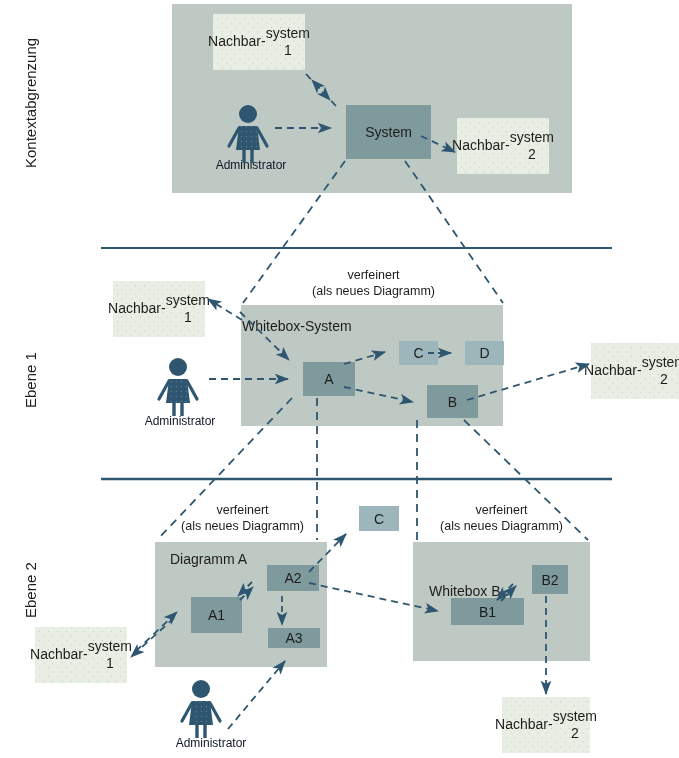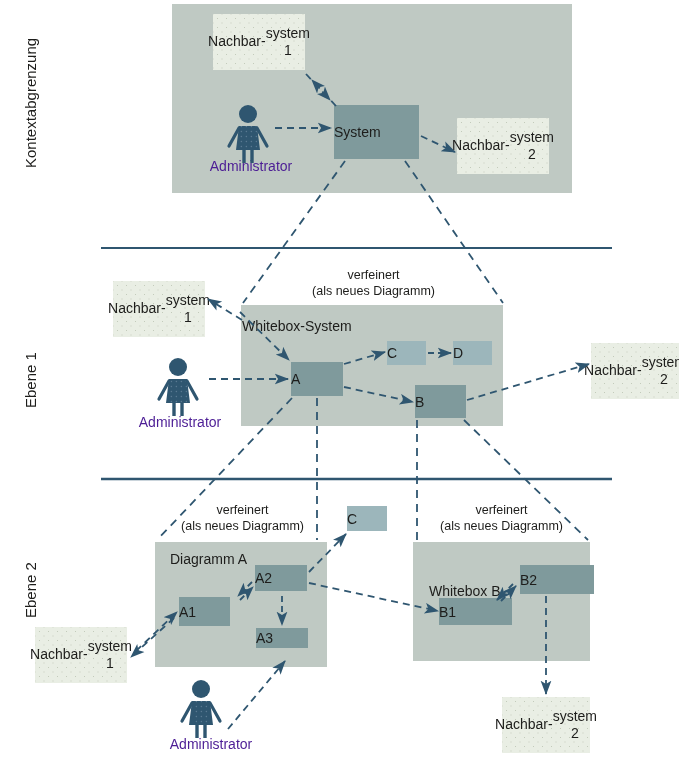--- a/index.html
+++ b/index.html
@@ -54,41 +54,42 @@
     font-size: 14px;
     line-height: 1.25;
     text-align: center;
   }
 
   
   .comp {
     position: absolute;
     display: flex;
     align-items: center;
-    justify-content: flex-start;
+    justify-content: center;
     color: #1d1d1b;
     font-size: 14px;
     background: #83a0a4;
+    margin-left: 12px;
   }
   .comp.dark  { background: #7f9a9c; }
   .comp.light { background: #9cb6bb; }
 
   
   .caption {
     position: absolute;
     color: #1d1d1b;
     font-size: 12.5px;
     line-height: 1.25;
     text-align: center;
     white-space: nowrap;
   }
   .actor-label {
     position: absolute;
-    color: #4c1d95;
-    font-size: 14px;
+    color: #0f172a;
+    font-size: 12px;
     text-align: center;
     white-space: nowrap;
   }
   .axis-label {
     position: absolute;
     color: #1d1d1b;
     font-size: 15px;
     white-space: nowrap;
     transform-origin: 0 0;
     transform: rotate(-90deg);
@@ -181,37 +182,37 @@
   <div class="neighbour" style="left:35px; top:627px; width:92px; height:56px;">
     <span>Nachbar-</span>
     <span>system 1</span>
   </div>
 
   <div class="neighbour" style="left:502px; top:697px; width:88px; height:56px;">
     <span>Nachbar-</span>
     <span>system 2</span>
   </div>
 
-  <div class="comp dark" style="left:179px; top:597px; width:51px; height:29px;">
+  <div class="comp dark" style="left:179px; top:597px; width:51px; height:36px;">
     <span>A1</span>
   </div>
 
   <div class="comp dark" style="left:255px; top:565px; width:52px; height:26px;">
     <span>A2</span>
   </div>
 
   <div class="comp dark" style="left:256px; top:628px; width:52px; height:20px;">
     <span>A3</span>
   </div>
 
   <div class="comp dark" style="left:439px; top:598px; width:73px; height:27px;">
     <span>B1</span>
   </div>
 
-  <div class="comp dark" style="left:520px; top:565px; width:74px; height:29px;">
+  <div class="comp dark" style="left:520px; top:565px; width:36px; height:29px;">
     <span>B2</span>
   </div>
 
   <div class="comp light" style="left:347px; top:506px; width:40px; height:25px;">
     <span>C</span>
   </div>
 
   <div class="actor-label" style="left:156px; top:736px; width:110px;">Administrator</div>
 
   <svg class="svg-layer" viewBox="0 0 679 758">

